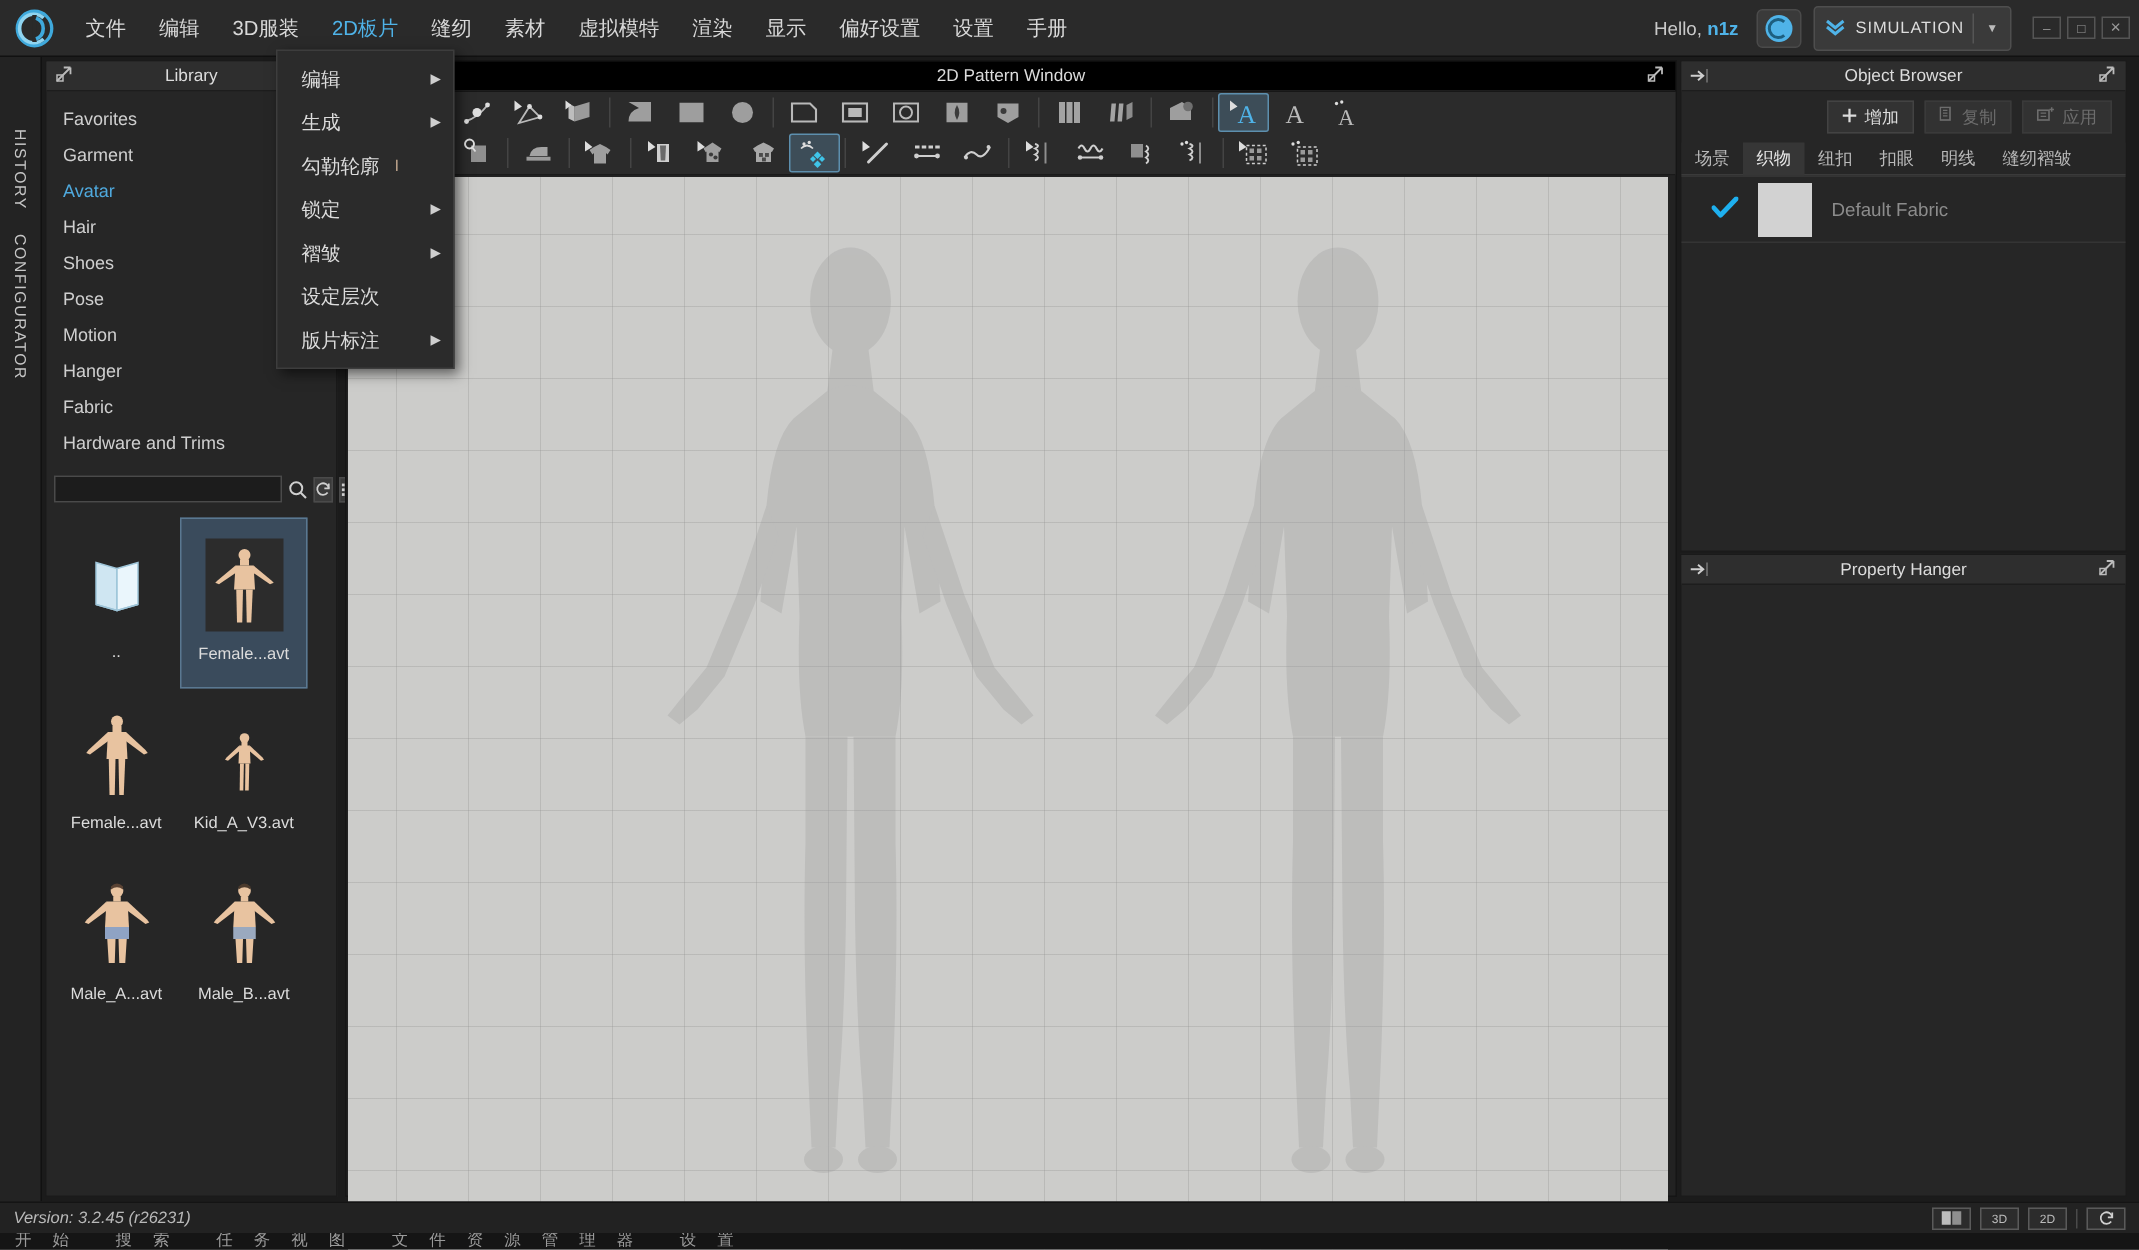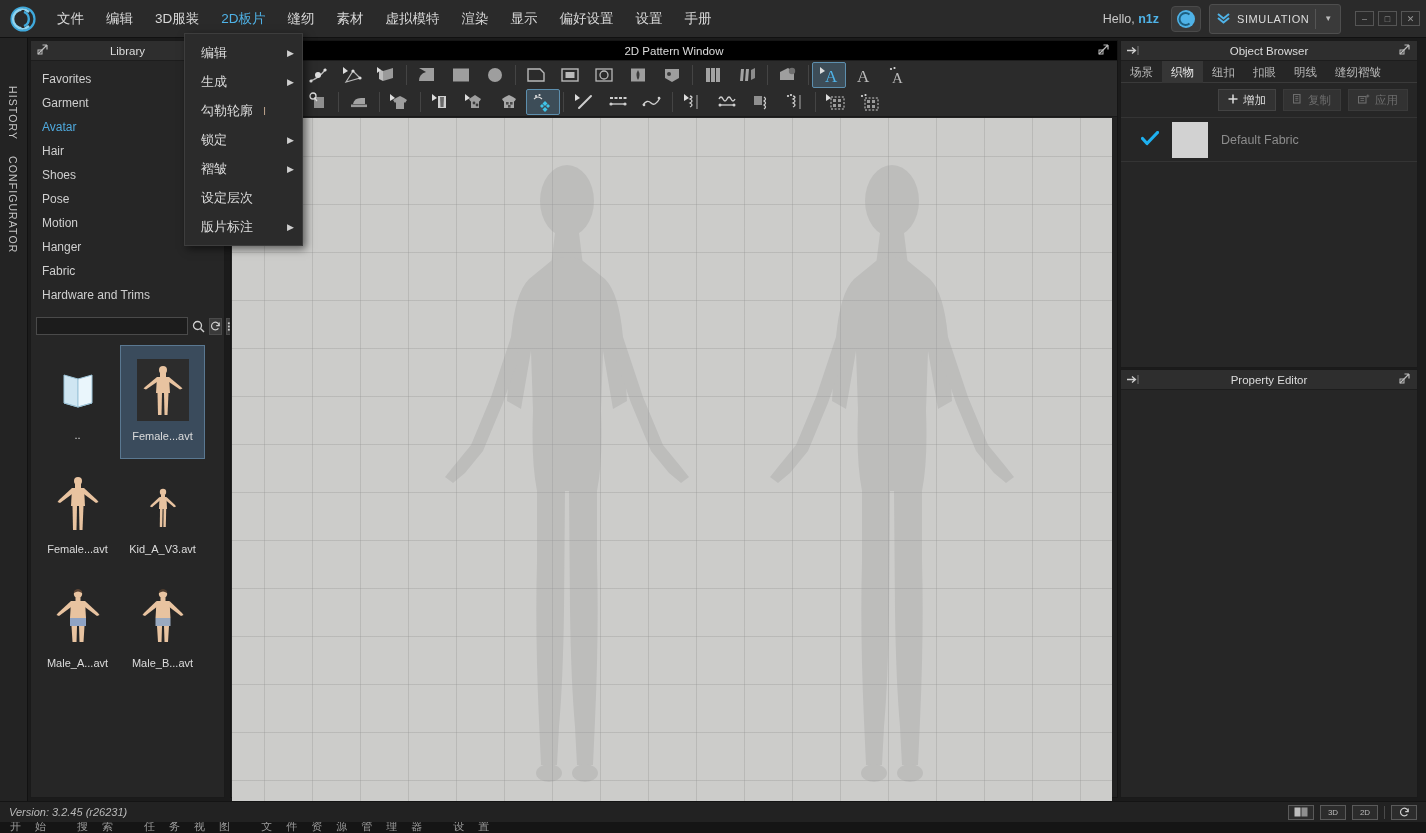--- a/index.html
+++ b/index.html
@@ -793,59 +793,59 @@
     </span>
     <span class="ttl">Object Browser</span>
     <span class="pop">
       <svg width="11" height="11" viewBox="0 0 11 11">
           <path d="M1 10 L10 1 M10 1 L5.5 1 M10 1 L10 5.5" fill="none" stroke="#bbb" stroke-width="1.2"></path>
           <rect x="1" y="6" width="4" height="4" fill="none" stroke="#bbb" stroke-width="1"></rect>
         </svg>
     </span>
   </div>
 
+  <div id="ob-actions">
+    <div class="ob-btn">
+      <span>
+        <svg width="10" height="10" viewBox="0 0 10 10">
+            <path d="M5 0.5 L5 9.5 M0.5 5 L9.5 5" stroke="#dcdcdc" stroke-width="1.5"></path>
+          </svg>
+      </span>
+      <span>增加</span>
+    </div>
+    <div class="ob-btn dis">
+      <span>
+        <svg width="10" height="11" viewBox="0 0 10 11">
+            <rect x="0.5" y="0.5" width="6.5" height="8.5" fill="none" stroke="#6d6d6d" stroke-width="1.1"></rect>
+            <path d="M2.3 2.6 L5.3 2.6 M2.3 4.4 L5.3 4.4 M2.3 6.2 L5.3 6.2" stroke="#6d6d6d" stroke-width="0.9"></path>
+          </svg>
+      </span>
+      <span>复制</span>
+    </div>
+    <div class="ob-btn dis">
+      <span>
+        <svg width="12" height="11" viewBox="0 0 12 11">
+            <rect x="0.5" y="2.5" width="7.5" height="6.5" fill="none" stroke="#6d6d6d" stroke-width="1.1"></rect>
+            <path d="M2.4 4.4 L6.1 4.4 M2.4 6.6 L6.1 6.6" stroke="#6d6d6d" stroke-width="0.9"></path>
+            <path d="M9.8 0.5 L9.8 3.5 M8.3 2 L11.3 2" stroke="#6d6d6d" stroke-width="1"></path>
+          </svg>
+      </span>
+      <span>应用</span>
+    </div>
+  </div>
+
   <div id="ob-tabs">
     <div class="ob-tab">场景</div>
     <div class="ob-tab act">织物</div>
     <div class="ob-tab">纽扣</div>
     <div class="ob-tab">扣眼</div>
     <div class="ob-tab">明线</div>
     <div class="ob-tab">缝纫褶皱</div>
   </div>
 
-  <div id="ob-actions">
-    <div class="ob-btn">
-      <span>
-        <svg width="10" height="10" viewBox="0 0 10 10">
-            <path d="M5 0.5 L5 9.5 M0.5 5 L9.5 5" stroke="#dcdcdc" stroke-width="1.5"></path>
-          </svg>
-      </span>
-      <span>增加</span>
-    </div>
-    <div class="ob-btn dis">
-      <span>
-        <svg width="10" height="11" viewBox="0 0 10 11">
-            <rect x="0.5" y="0.5" width="6.5" height="8.5" fill="none" stroke="#6d6d6d" stroke-width="1.1"></rect>
-            <path d="M2.3 2.6 L5.3 2.6 M2.3 4.4 L5.3 4.4 M2.3 6.2 L5.3 6.2" stroke="#6d6d6d" stroke-width="0.9"></path>
-          </svg>
-      </span>
-      <span>复制</span>
-    </div>
-    <div class="ob-btn dis">
-      <span>
-        <svg width="12" height="11" viewBox="0 0 12 11">
-            <rect x="0.5" y="2.5" width="7.5" height="6.5" fill="none" stroke="#6d6d6d" stroke-width="1.1"></rect>
-            <path d="M2.4 4.4 L6.1 4.4 M2.4 6.6 L6.1 6.6" stroke="#6d6d6d" stroke-width="0.9"></path>
-            <path d="M9.8 0.5 L9.8 3.5 M8.3 2 L11.3 2" stroke="#6d6d6d" stroke-width="1"></path>
-          </svg>
-      </span>
-      <span>应用</span>
-    </div>
-  </div>
-
   <div id="fabric-list">
     <div id="fabric-row">
       <span>
         <svg width="18" height="15" viewBox="0 0 18 15">
             <path d="M1.5 7.5 L6 12.5 L16.5 1.5" fill="none" stroke="#1eb0ef" stroke-width="3.2" stroke-linecap="round" stroke-linejoin="round"></path>
           </svg>
       </span>
       <span id="fabric-swatch"></span>
       <span id="fabric-name">Default Fabric</span>
     </div>
@@ -853,21 +853,21 @@
 </div>
 
 <div id="property-editor">
   <div class="panel-title">
     <span class="pin">
       <svg width="12" height="11" viewBox="0 0 12 11">
           <path d="M0 5.5 L8 5.5 M5 2.5 L8.5 5.5 L5 8.5" fill="none" stroke="#cfcfcf" stroke-width="1.3"></path>
           <path d="M11 1 L11 10" stroke="#777" stroke-width="1"></path>
         </svg>
     </span>
-    <span class="ttl">Property Editor</span>
+    <span class="ttl">Property Hanger</span>
     <span class="pop">
       <svg width="11" height="11" viewBox="0 0 11 11">
           <path d="M1 10 L10 1 M10 1 L5.5 1 M10 1 L10 5.5" fill="none" stroke="#bbb" stroke-width="1.2"></path>
           <rect x="1" y="6" width="4" height="4" fill="none" stroke="#bbb" stroke-width="1"></rect>
         </svg>
     </span>
   </div>
 </div>
 
 <div id="statusbar">

